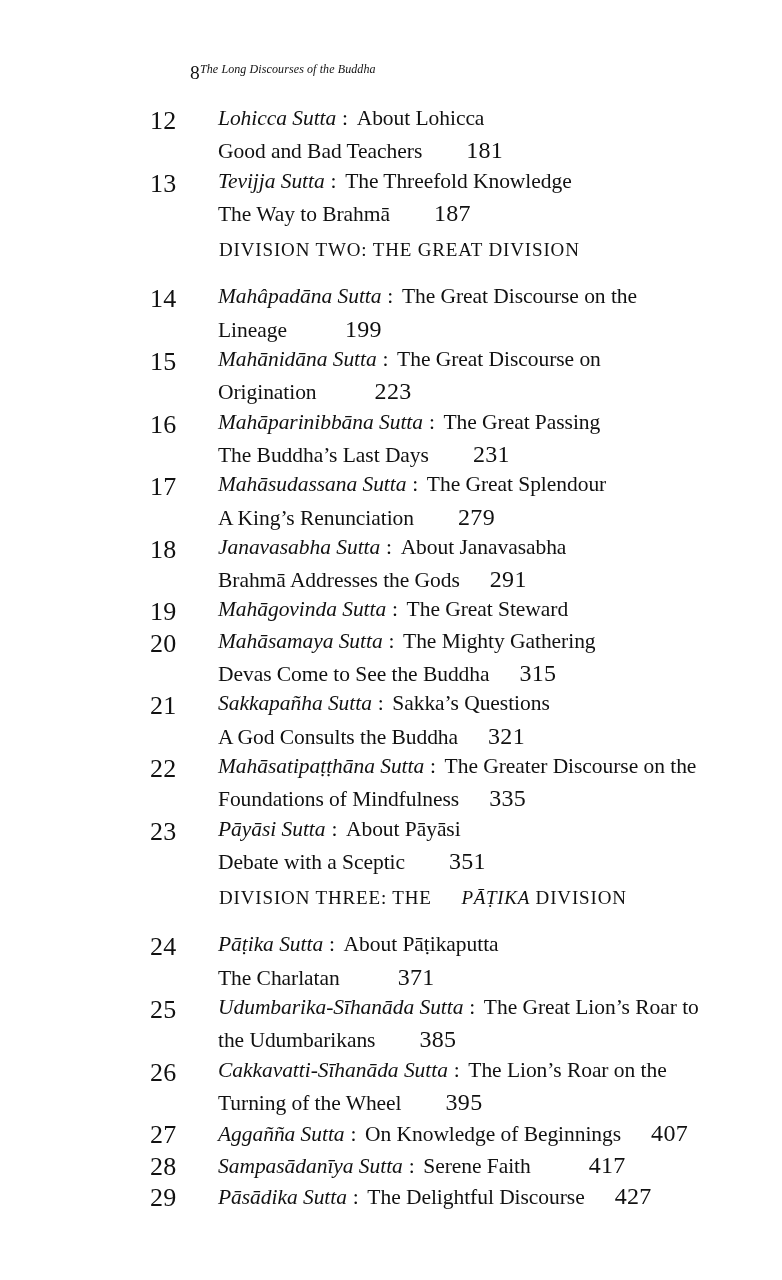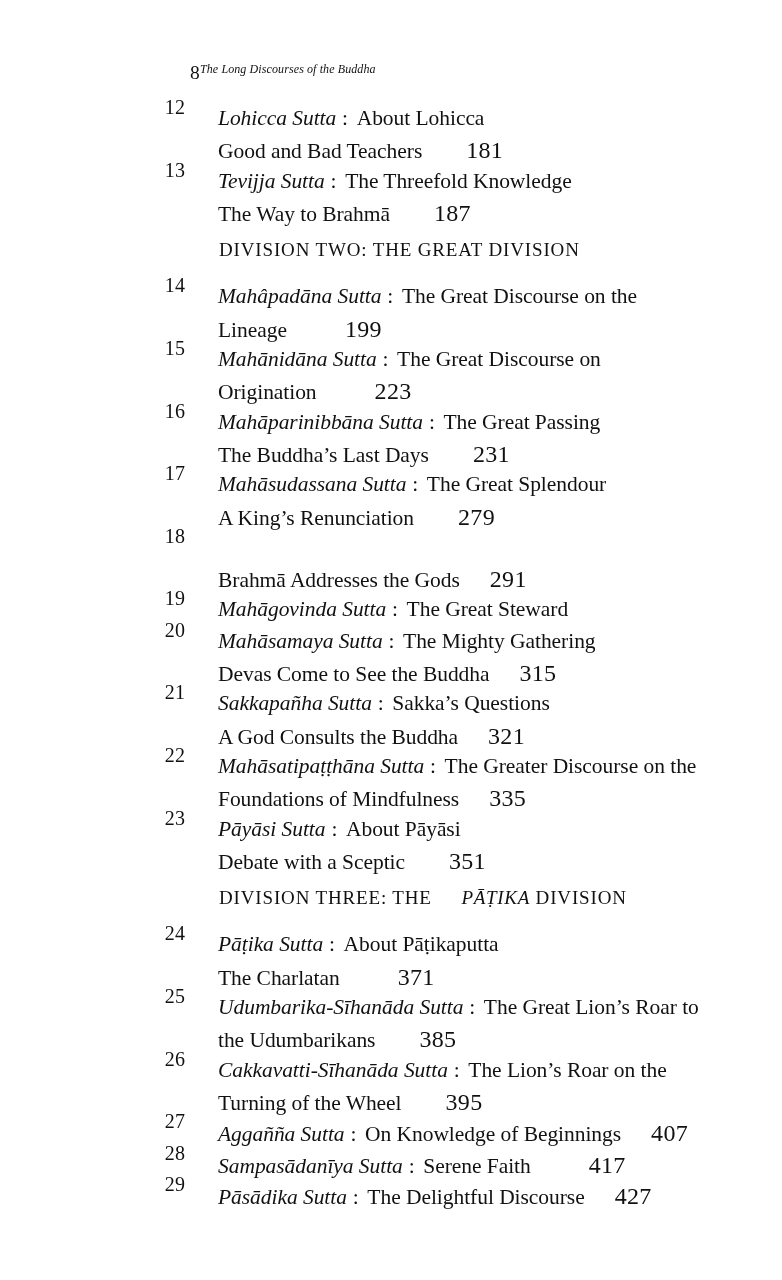--- a/index.html
+++ b/index.html
@@ -63,24 +63,24 @@
 
   .line {
     position: relative;
     height: 31.3px;
     white-space: nowrap;
   }
 
   .num {
     position: absolute;
     left: 150px;
-    top: 6px;
+    top: 16px;
     width: 50px;
-    text-align: center;
-    font-size: 20px;
+    text-align: left;
+    font-size: 26px;
     font-variant-numeric: oldstyle-nums;
     letter-spacing: 0.3px;
   }
 
   .text {
     position: absolute;
     left: 218px;
     top: 16px;
     font-size: 21.5px;
     letter-spacing: -0.05px;
@@ -189,20 +189,21 @@
           <span class="num">17</span>
           <span class="text"><span class="pali">Mahāsudassana Sutta</span><span class="colon-sp"> : </span><span>The Great Splendour</span></span>
         </div>
         <div class="line">
           <span class="text">A King’s Renunciation<span class="folio folio-wide">279</span></span>
         </div>
       </div>
       <div class="entry">
         <div class="line">
           <span class="num">18</span>
+          <span class="text"><span class="pali">Janavasabha Sutta</span><span class="colon-sp"> : </span><span>About Janavasabha</span></span>
         </div>
         <div class="line">
           <span class="text">Brahmā Addresses the Gods<span class="folio">291</span></span>
         </div>
       </div>
       <div class="entry">
         <div class="line">
           <span class="num">19</span>
           <span class="text"><span class="pali">Mahāgovinda Sutta</span><span class="colon-sp"> : </span><span>The Great Steward</span></span>
         </div>

